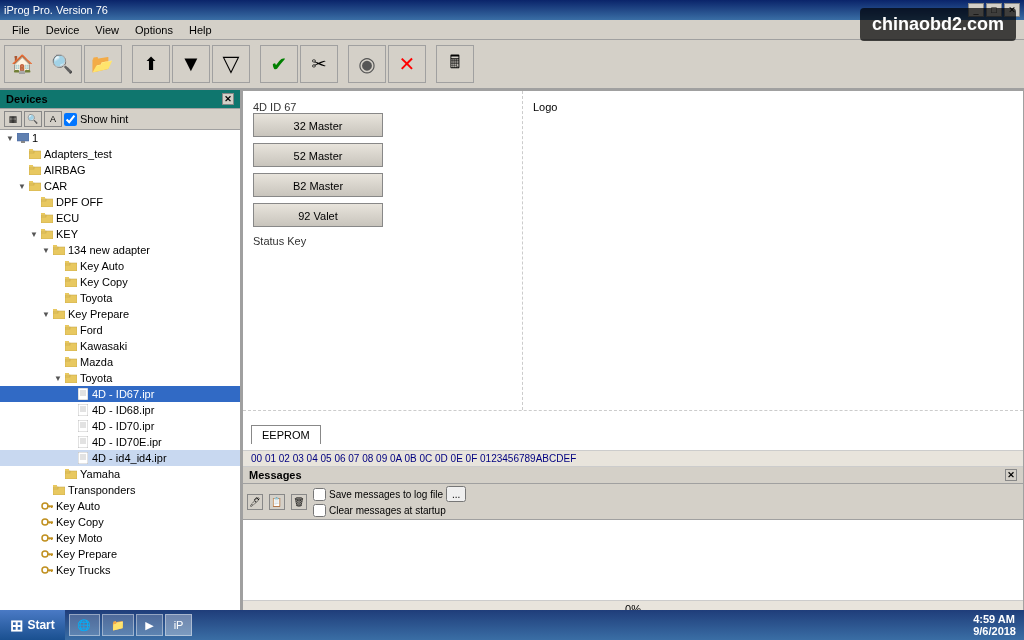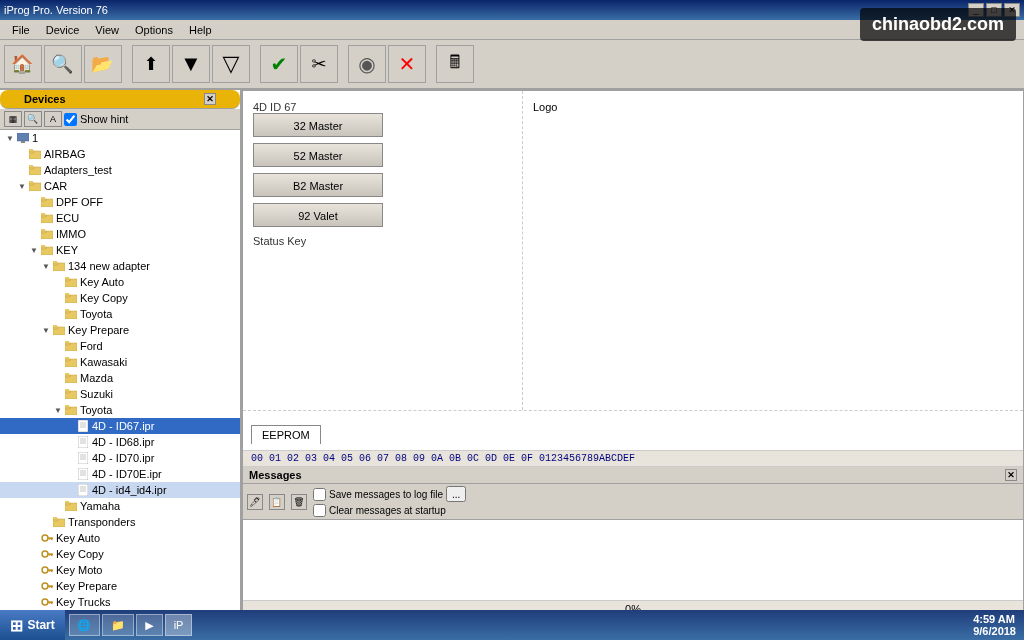--- a/index.html
+++ b/index.html
@@ -83,29 +83,28 @@
     
     #left-panel {
       width: 242px;
       background: white;
       border-right: 2px solid #a0a0a0;
       display: flex;
       flex-direction: column;
       overflow: hidden;
     }
     #devices-header {
-      background: #eab308;
-      padding: 3px 24px;
+      background: #0f766e;
+      padding: 3px 6px;
       font-weight: bold;
       font-size: 11px;
       border-bottom: 1px solid #a0a0a0;
       display: flex;
       align-items: center;
       justify-content: space-between;
-      border-radius: 8px;
     }
     #devices-toolbar {
       background: #d4d0c8;
       padding: 2px 4px;
       display: flex;
       align-items: center;
       gap: 2px;
       border-bottom: 1px solid #a0a0a0;
     }
     .dev-btn {
@@ -422,33 +421,33 @@
         <div class="tree-item">
           <span class="tree-indent" style="width: 16px;"></span>
           <span class="tree-toggle" style="font-size: 8px;"></span>
           <span class="tree-icon">
             <svg width="12" height="10" viewBox="0 0 12 10">
               <rect x="0" y="2" width="12" height="8" fill="#e8c860" stroke="#c0a040" stroke-width="0.5"></rect>
               <rect x="0" y="2" width="5" height="2" fill="#e8c860" stroke="#c0a040" stroke-width="0.5"></rect>
               <rect x="0" y="0" width="4" height="2" fill="#e8c860"></rect>
             </svg>
           </span>
+          <span class="tree-label">Adapters_test</span>
+        </div>
+        <div class="tree-item">
+          <span class="tree-indent" style="width: 16px;"></span>
+          <span class="tree-toggle" style="font-size: 8px;"></span>
+          <span class="tree-icon">
+            <svg width="12" height="10" viewBox="0 0 12 10">
+              <rect x="0" y="2" width="12" height="8" fill="#e8c860" stroke="#c0a040" stroke-width="0.5"></rect>
+              <rect x="0" y="2" width="5" height="2" fill="#e8c860" stroke="#c0a040" stroke-width="0.5"></rect>
+              <rect x="0" y="0" width="4" height="2" fill="#e8c860"></rect>
+            </svg>
+          </span>
           <span class="tree-label">AIRBAG</span>
-        </div>
-        <div class="tree-item">
-          <span class="tree-indent" style="width: 16px;"></span>
-          <span class="tree-toggle" style="font-size: 8px;"></span>
-          <span class="tree-icon">
-            <svg width="12" height="10" viewBox="0 0 12 10">
-              <rect x="0" y="2" width="12" height="8" fill="#e8c860" stroke="#c0a040" stroke-width="0.5"></rect>
-              <rect x="0" y="2" width="5" height="2" fill="#e8c860" stroke="#c0a040" stroke-width="0.5"></rect>
-              <rect x="0" y="0" width="4" height="2" fill="#e8c860"></rect>
-            </svg>
-          </span>
-          <span class="tree-label">Adapters_test</span>
         </div>
         <div class="tree-item">
           <span class="tree-indent" style="width: 16px;"></span>
           <span class="tree-toggle" style="font-size: 8px;">▼</span>
           <span class="tree-icon">
             <svg width="12" height="10" viewBox="0 0 12 10">
               <rect x="0" y="2" width="12" height="8" fill="#e8c860" stroke="#c0a040" stroke-width="0.5"></rect>
               <rect x="0" y="2" width="5" height="2" fill="#e8c860" stroke="#c0a040" stroke-width="0.5"></rect>
               <rect x="0" y="0" width="4" height="2" fill="#e8c860"></rect>
             </svg>
@@ -474,32 +473,20 @@
             <svg width="12" height="10" viewBox="0 0 12 10">
               <rect x="0" y="2" width="12" height="8" fill="#e8c860" stroke="#c0a040" stroke-width="0.5"></rect>
               <rect x="0" y="2" width="5" height="2" fill="#e8c860" stroke="#c0a040" stroke-width="0.5"></rect>
               <rect x="0" y="0" width="4" height="2" fill="#e8c860"></rect>
             </svg>
           </span>
           <span class="tree-label">ECU</span>
         </div>
         <div class="tree-item">
           <span class="tree-indent" style="width: 28px;"></span>
-          <span class="tree-toggle" style="font-size: 8px;"></span>
-          <span class="tree-icon">
-            <svg width="12" height="10" viewBox="0 0 12 10">
-              <rect x="0" y="2" width="12" height="8" fill="#e8c860" stroke="#c0a040" stroke-width="0.5"></rect>
-              <rect x="0" y="2" width="5" height="2" fill="#e8c860" stroke="#c0a040" stroke-width="0.5"></rect>
-              <rect x="0" y="0" width="4" height="2" fill="#e8c860"></rect>
-            </svg>
-          </span>
-          <span class="tree-label">IMMO</span>
-        </div>
-        <div class="tree-item">
-          <span class="tree-indent" style="width: 28px;"></span>
           <span class="tree-toggle" style="font-size: 8px;">▼</span>
           <span class="tree-icon">
             <svg width="12" height="10" viewBox="0 0 12 10">
               <rect x="0" y="2" width="12" height="8" fill="#e8c860" stroke="#c0a040" stroke-width="0.5"></rect>
               <rect x="0" y="2" width="5" height="2" fill="#e8c860" stroke="#c0a040" stroke-width="0.5"></rect>
               <rect x="0" y="0" width="4" height="2" fill="#e8c860"></rect>
             </svg>
           </span>
           <span class="tree-label">KEY</span>
         </div>
@@ -591,32 +578,20 @@
           <span class="tree-indent" style="width: 52px;"></span>
           <span class="tree-toggle" style="font-size: 8px;"></span>
           <span class="tree-icon">
             <svg width="12" height="10" viewBox="0 0 12 10">
               <rect x="0" y="2" width="12" height="8" fill="#e8c860" stroke="#c0a040" stroke-width="0.5"></rect>
               <rect x="0" y="2" width="5" height="2" fill="#e8c860" stroke="#c0a040" stroke-width="0.5"></rect>
               <rect x="0" y="0" width="4" height="2" fill="#e8c860"></rect>
             </svg>
           </span>
           <span class="tree-label">Mazda</span>
-        </div>
-        <div class="tree-item">
-          <span class="tree-indent" style="width: 52px;"></span>
-          <span class="tree-toggle" style="font-size: 8px;"></span>
-          <span class="tree-icon">
-            <svg width="12" height="10" viewBox="0 0 12 10">
-              <rect x="0" y="2" width="12" height="8" fill="#e8c860" stroke="#c0a040" stroke-width="0.5"></rect>
-              <rect x="0" y="2" width="5" height="2" fill="#e8c860" stroke="#c0a040" stroke-width="0.5"></rect>
-              <rect x="0" y="0" width="4" height="2" fill="#e8c860"></rect>
-            </svg>
-          </span>
-          <span class="tree-label">Suzuki</span>
         </div>
         <div class="tree-item">
           <span class="tree-indent" style="width: 52px;"></span>
           <span class="tree-toggle" style="font-size: 8px;">▼</span>
           <span class="tree-icon">
             <svg width="12" height="10" viewBox="0 0 12 10">
               <rect x="0" y="2" width="12" height="8" fill="#e8c860" stroke="#c0a040" stroke-width="0.5"></rect>
               <rect x="0" y="2" width="5" height="2" fill="#e8c860" stroke="#c0a040" stroke-width="0.5"></rect>
               <rect x="0" y="0" width="4" height="2" fill="#e8c860"></rect>
             </svg>
@@ -797,21 +772,21 @@
           </div>
         </div>
         <div id="right-content">
           <span>Logo</span>
         </div>
       </div>
 
       <div id="eeprom-section">
         <div class="eeprom-tab active">EEPROM</div>
       </div>
-      <div class="eeprom-header-row" style="font-family:Liberation Mono, monospace;font-size:10px;padding:2px 8px;color:#000080;">00 01 02 03 04 05 06 07 08 09 0A 0B 0C 0D 0E 0F  0123456789ABCDEF</div>
+      <div class="eeprom-header-row" style="font-family:Liberation Sans, sans-serif;font-size:10px;padding:2px 8px;color:#000080;">00 01 02 03 04 05 06 07 08 09 0A 0B 0C 0D 0E 0F  0123456789ABCDEF</div>
 
       <div id="messages-section">
         <div id="messages-header">
           <span>Messages</span>
           <div style="width:12px;height:12px;border:1px solid #888;display:flex;align-items:center;justify-content:center;font-size:9px;cursor:pointer;">✕</div>
         </div>
         <div id="messages-toolbar">
           <div class="msg-btn">🖊</div>
           <div class="msg-btn">📋</div>
           <div class="msg-btn">🗑</div>

